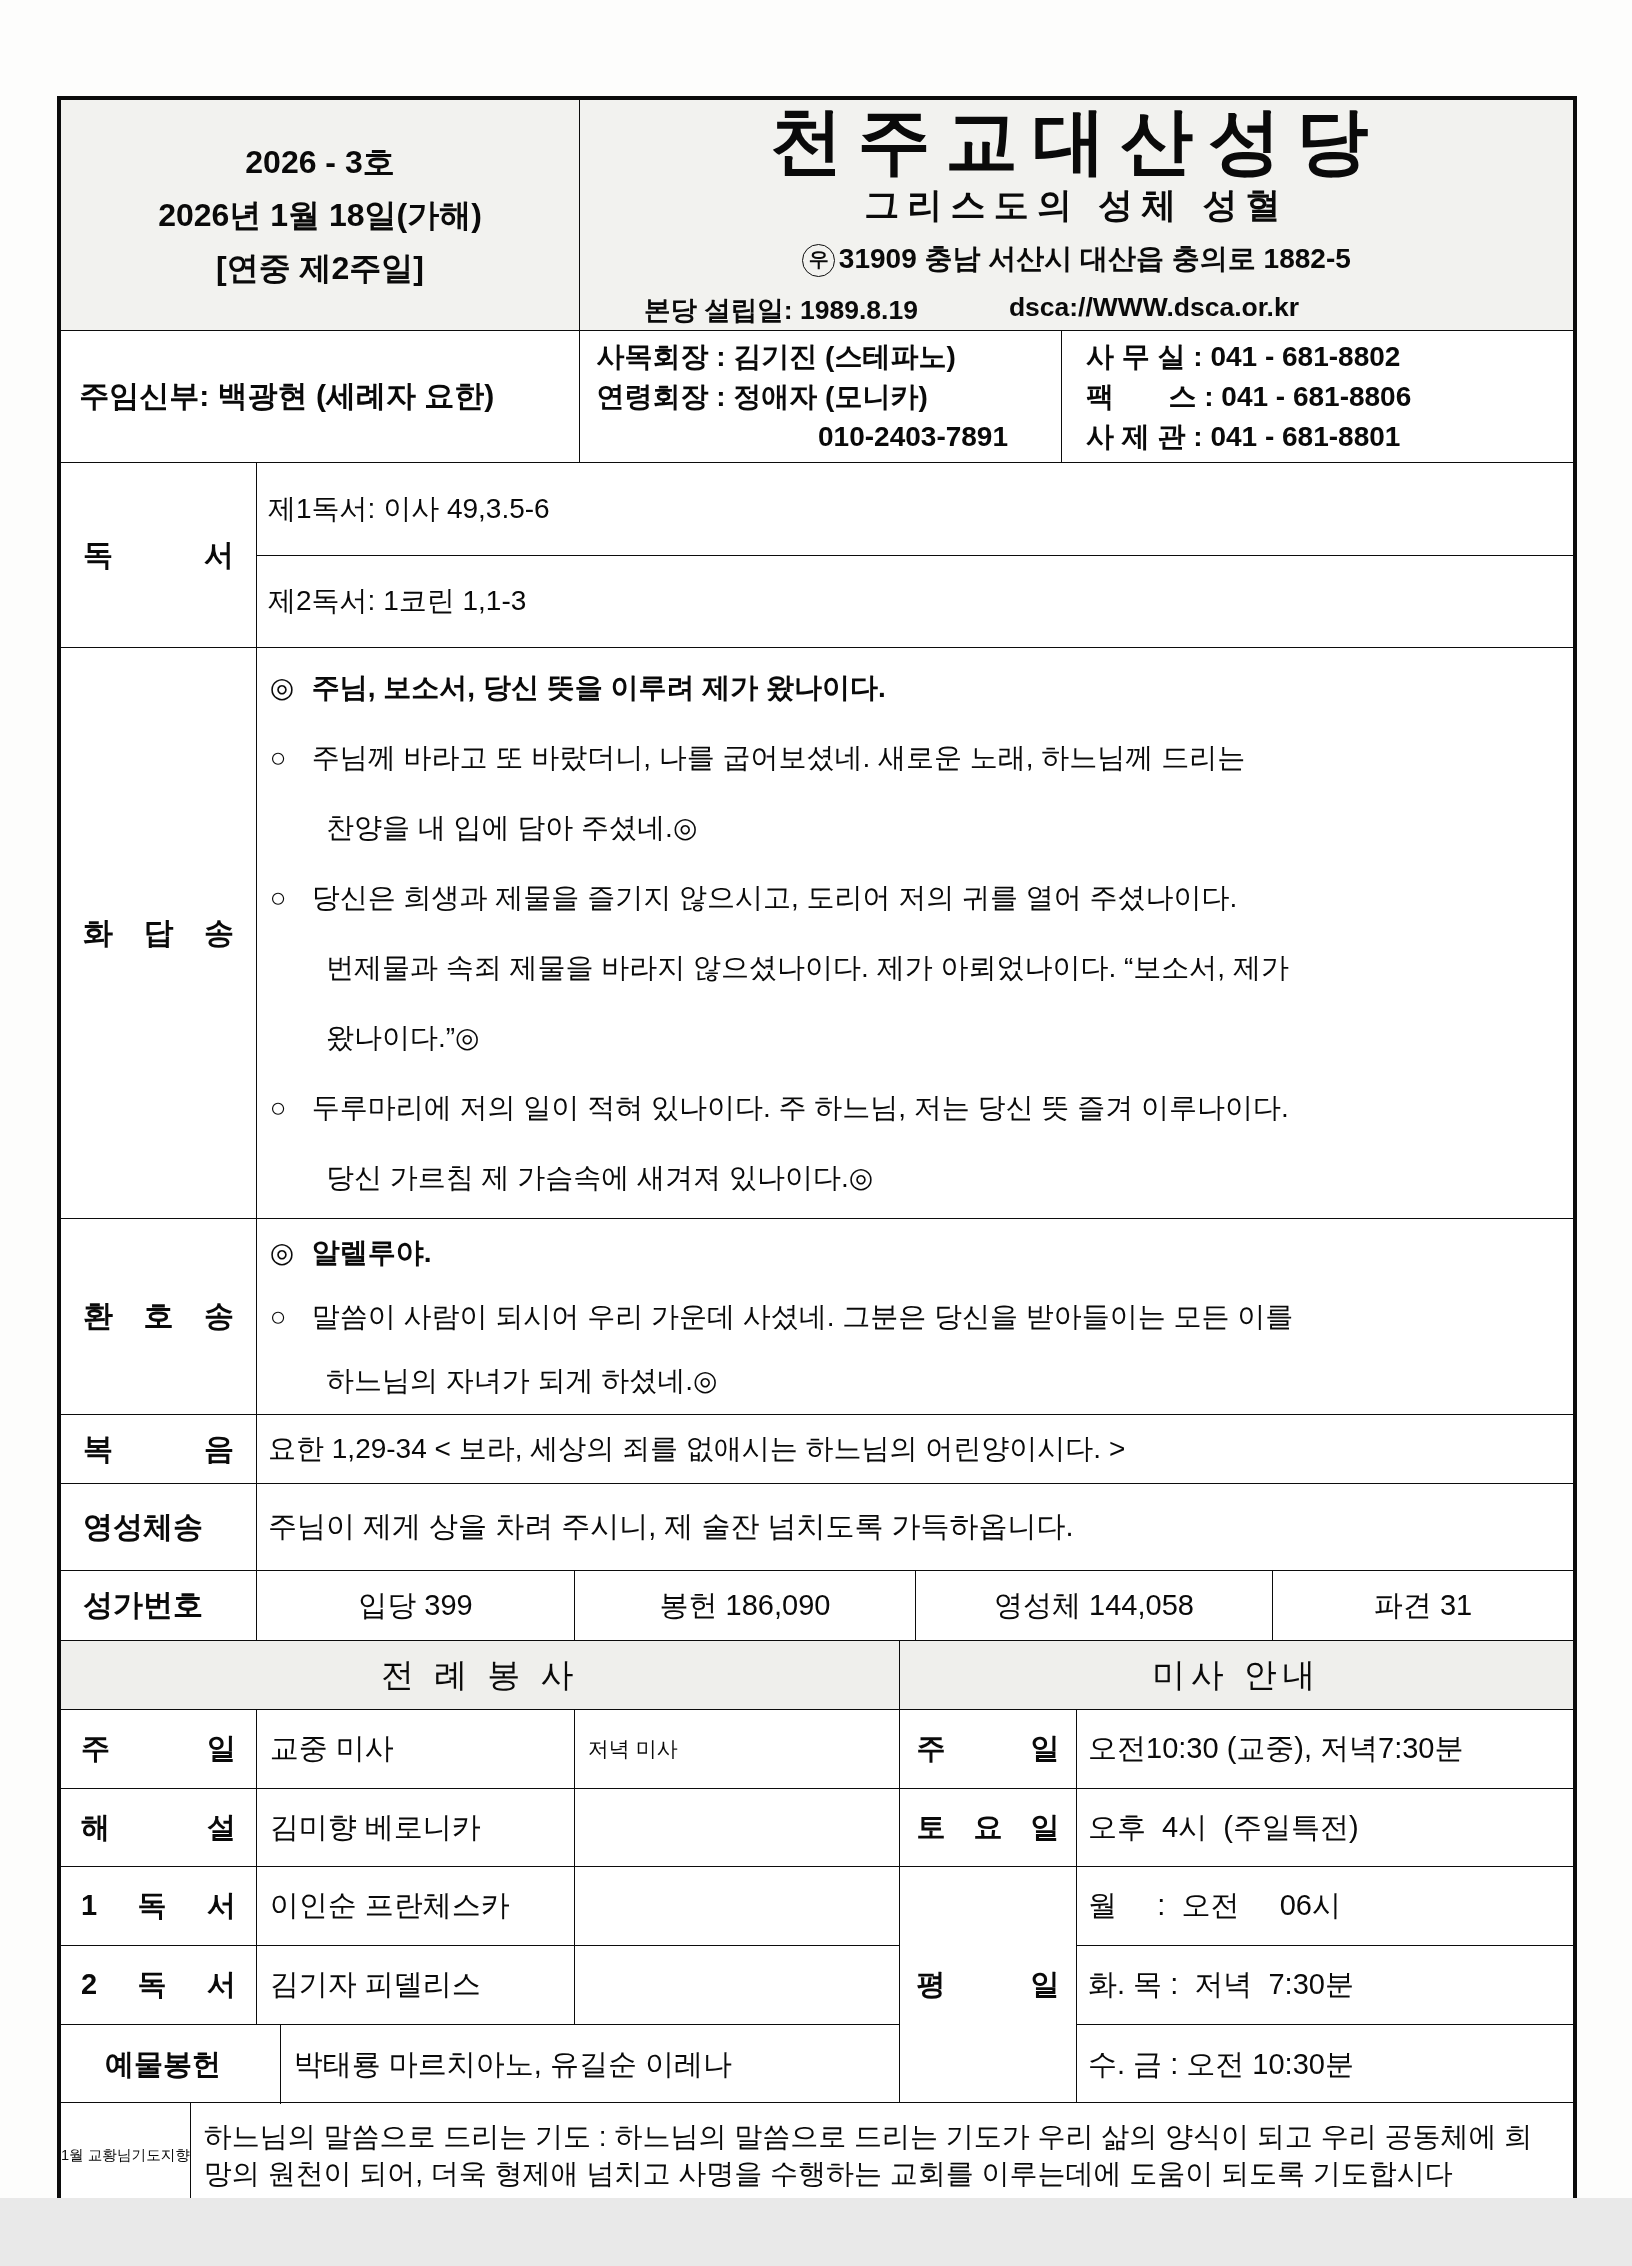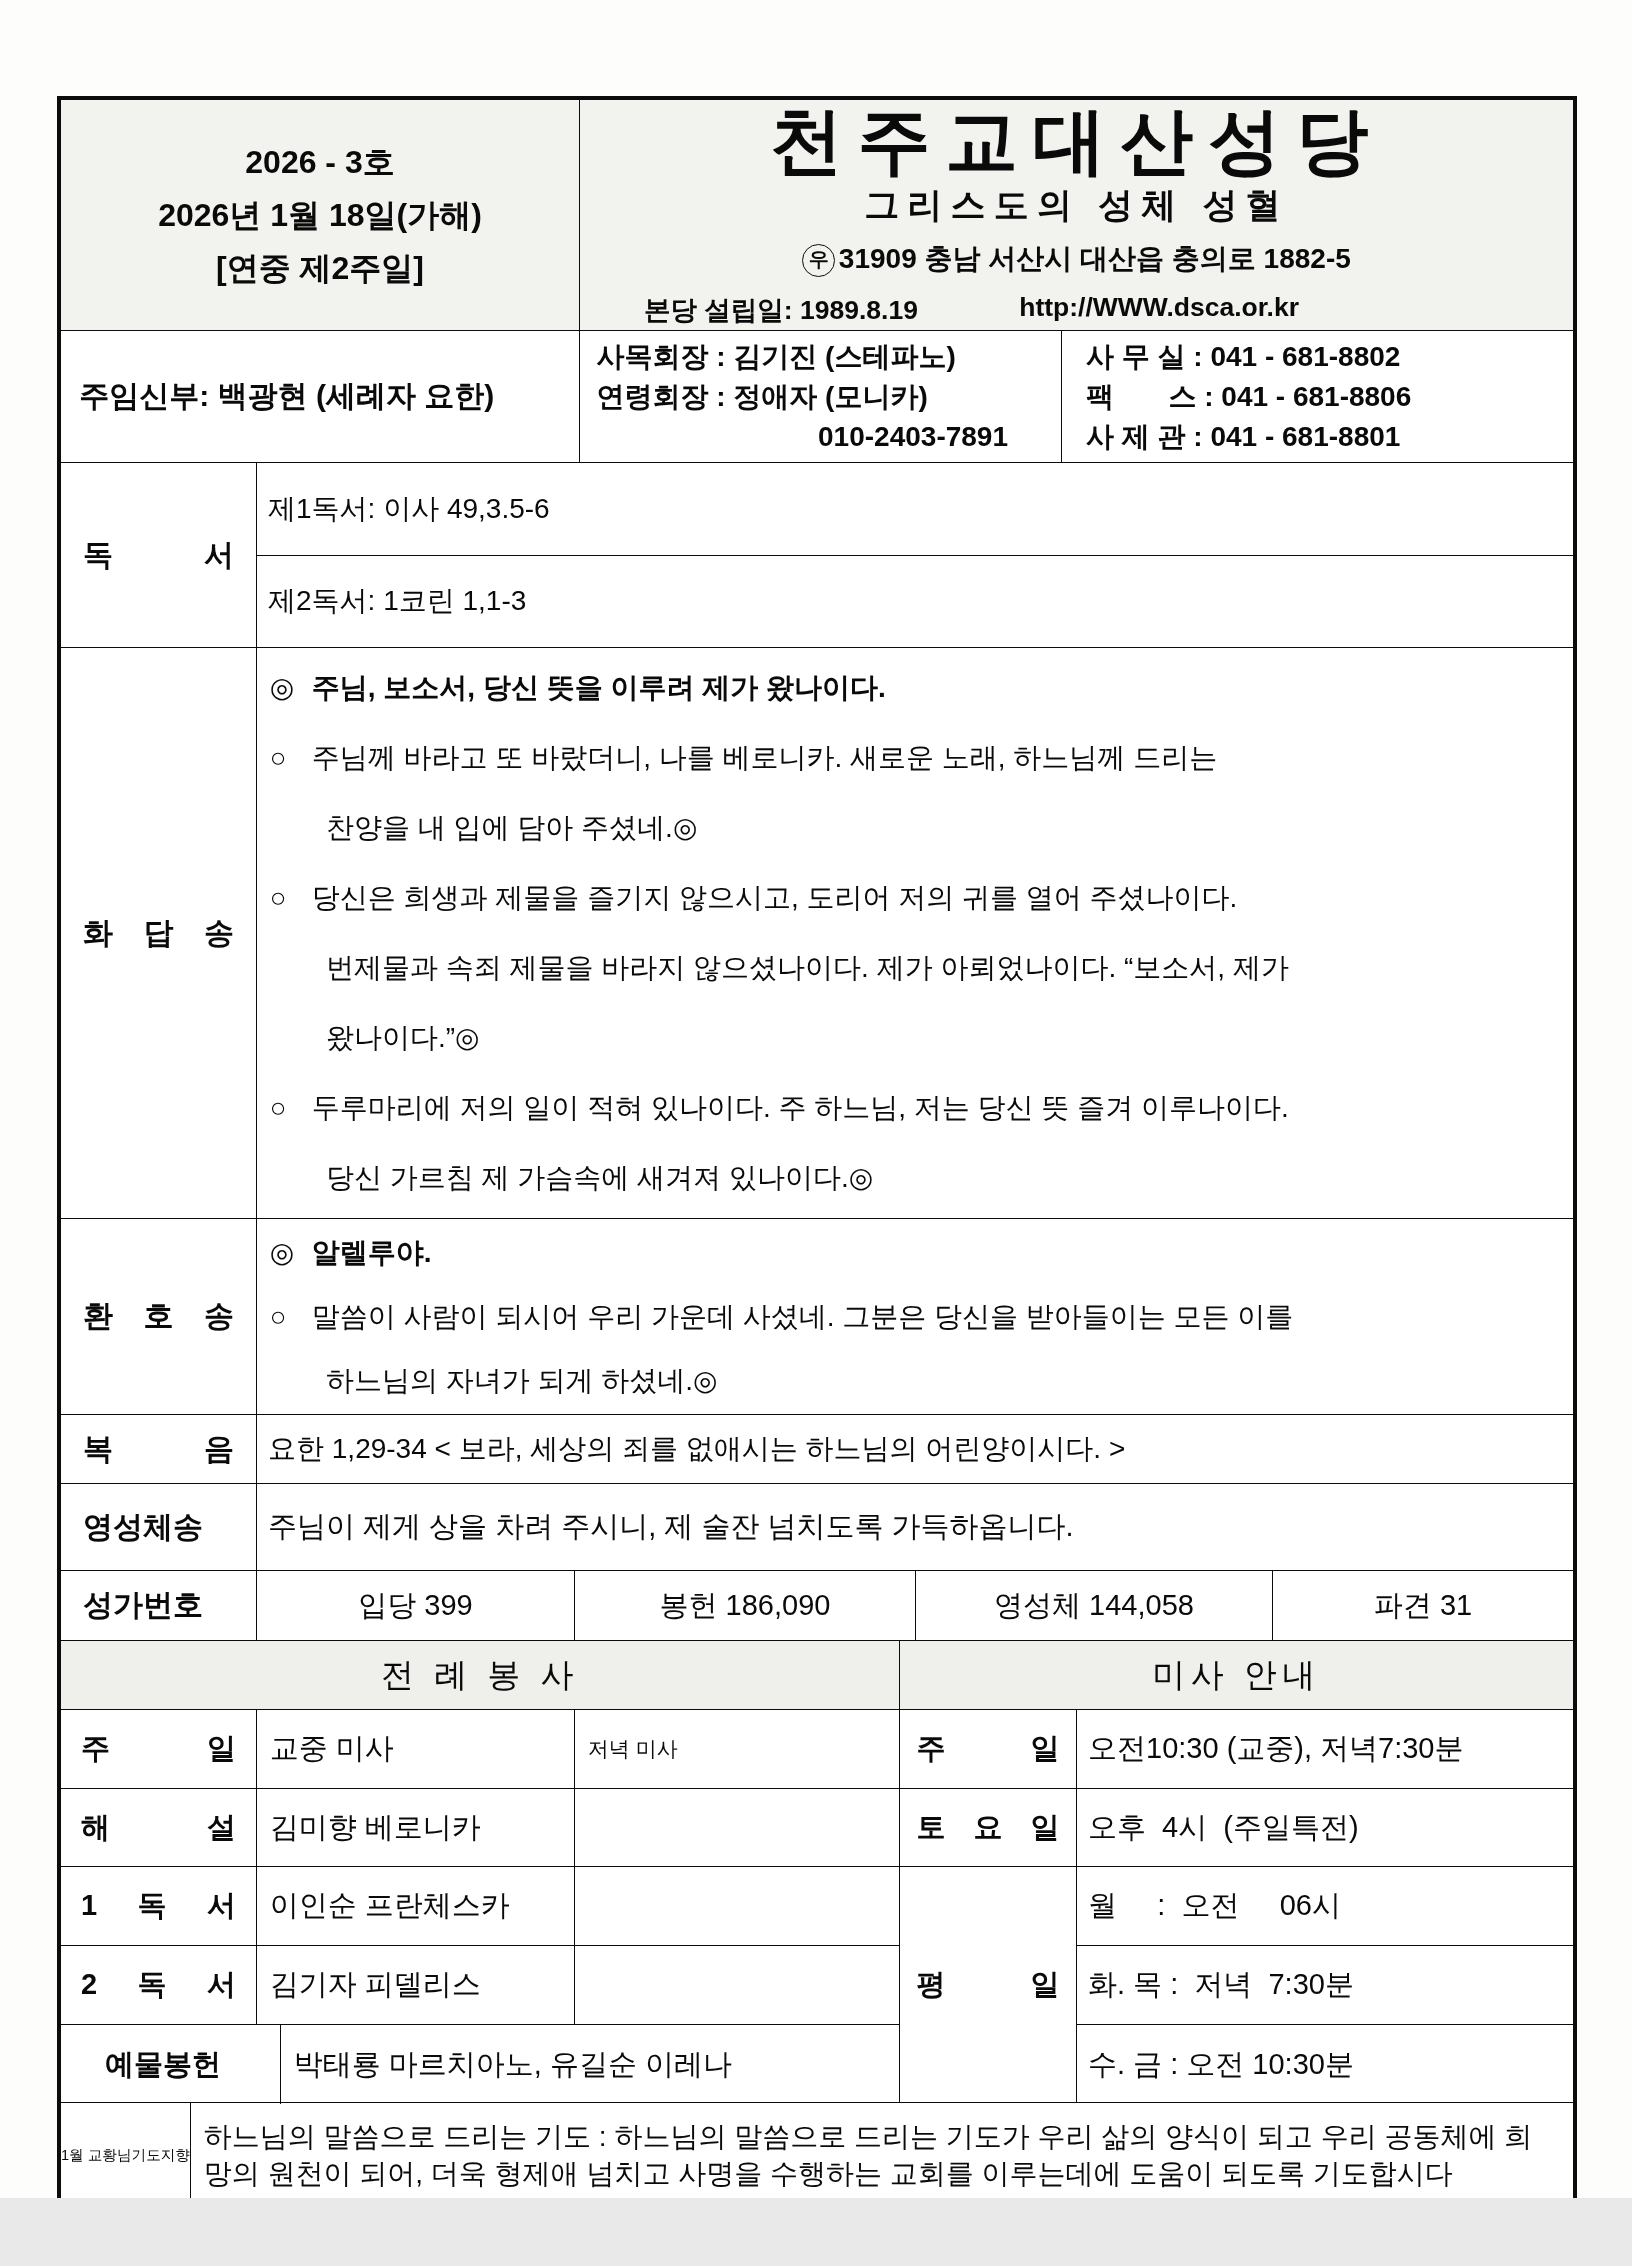--- a/index.html
+++ b/index.html
@@ -108,21 +108,21 @@
         <div class="issue-line">[연중 제2주일]</div>
       </div>
       <div class="cell nr hdr-right">
         <div class="m-title">천주교대산성당</div>
         <div class="m-sub">그리스도의 성체 성혈</div>
         <div class="m-addr">
           <span class="postal">우</span><span>31909 충남 서산시 대산읍 충의로 1882-5</span>
         </div>
         <div class="m-found">
           <span>본당 설립일: 1989.8.19</span>
-          <span>http://WWW.dsca.or.kr</span>
+          <span>dsca://WWW.dsca.or.kr</span>
         </div>
       </div>
     </div>
 
     <div class="row r2">
       <div class="cell c1">주임신부: 백광현 (세례자 요한)</div>
       <div class="cell c2">
         <div class="ln">사목회장 : 김기진 (스테파노)</div>
         <div class="ln">연령회장 : 정애자 (모니카)</div>
         <div class="ln right">010-2403-7891</div>
@@ -148,21 +148,21 @@
       <div class="cell lab">
         <span class="just">화 답 송</span>
       </div>
       <div class="cell nr verses">
         <div class="pl bold">
           <span class="mk">◎</span>
           <span>주님, 보소서, 당신 뜻을 이루려 제가 왔나이다.</span>
         </div>
         <div class="pl">
           <span class="mk">○</span>
-          <span>주님께 바라고 또 바랐더니, 나를 베로니카. 새로운 노래, 하느님께 드리는</span>
+          <span>주님께 바라고 또 바랐더니, 나를 굽어보셨네. 새로운 노래, 하느님께 드리는</span>
         </div>
         <div class="pl ind">
           <span>찬양을 내 입에 담아 주셨네.◎</span>
         </div>
         <div class="pl">
           <span class="mk">○</span>
           <span>당신은 희생과 제물을 즐기지 않으시고, 도리어 저의 귀를 열어 주셨나이다.</span>
         </div>
         <div class="pl ind">
           <span>번제물과 속죄 제물을 바라지 않으셨나이다. 제가 아뢰었나이다. “보소서, 제가</span>

